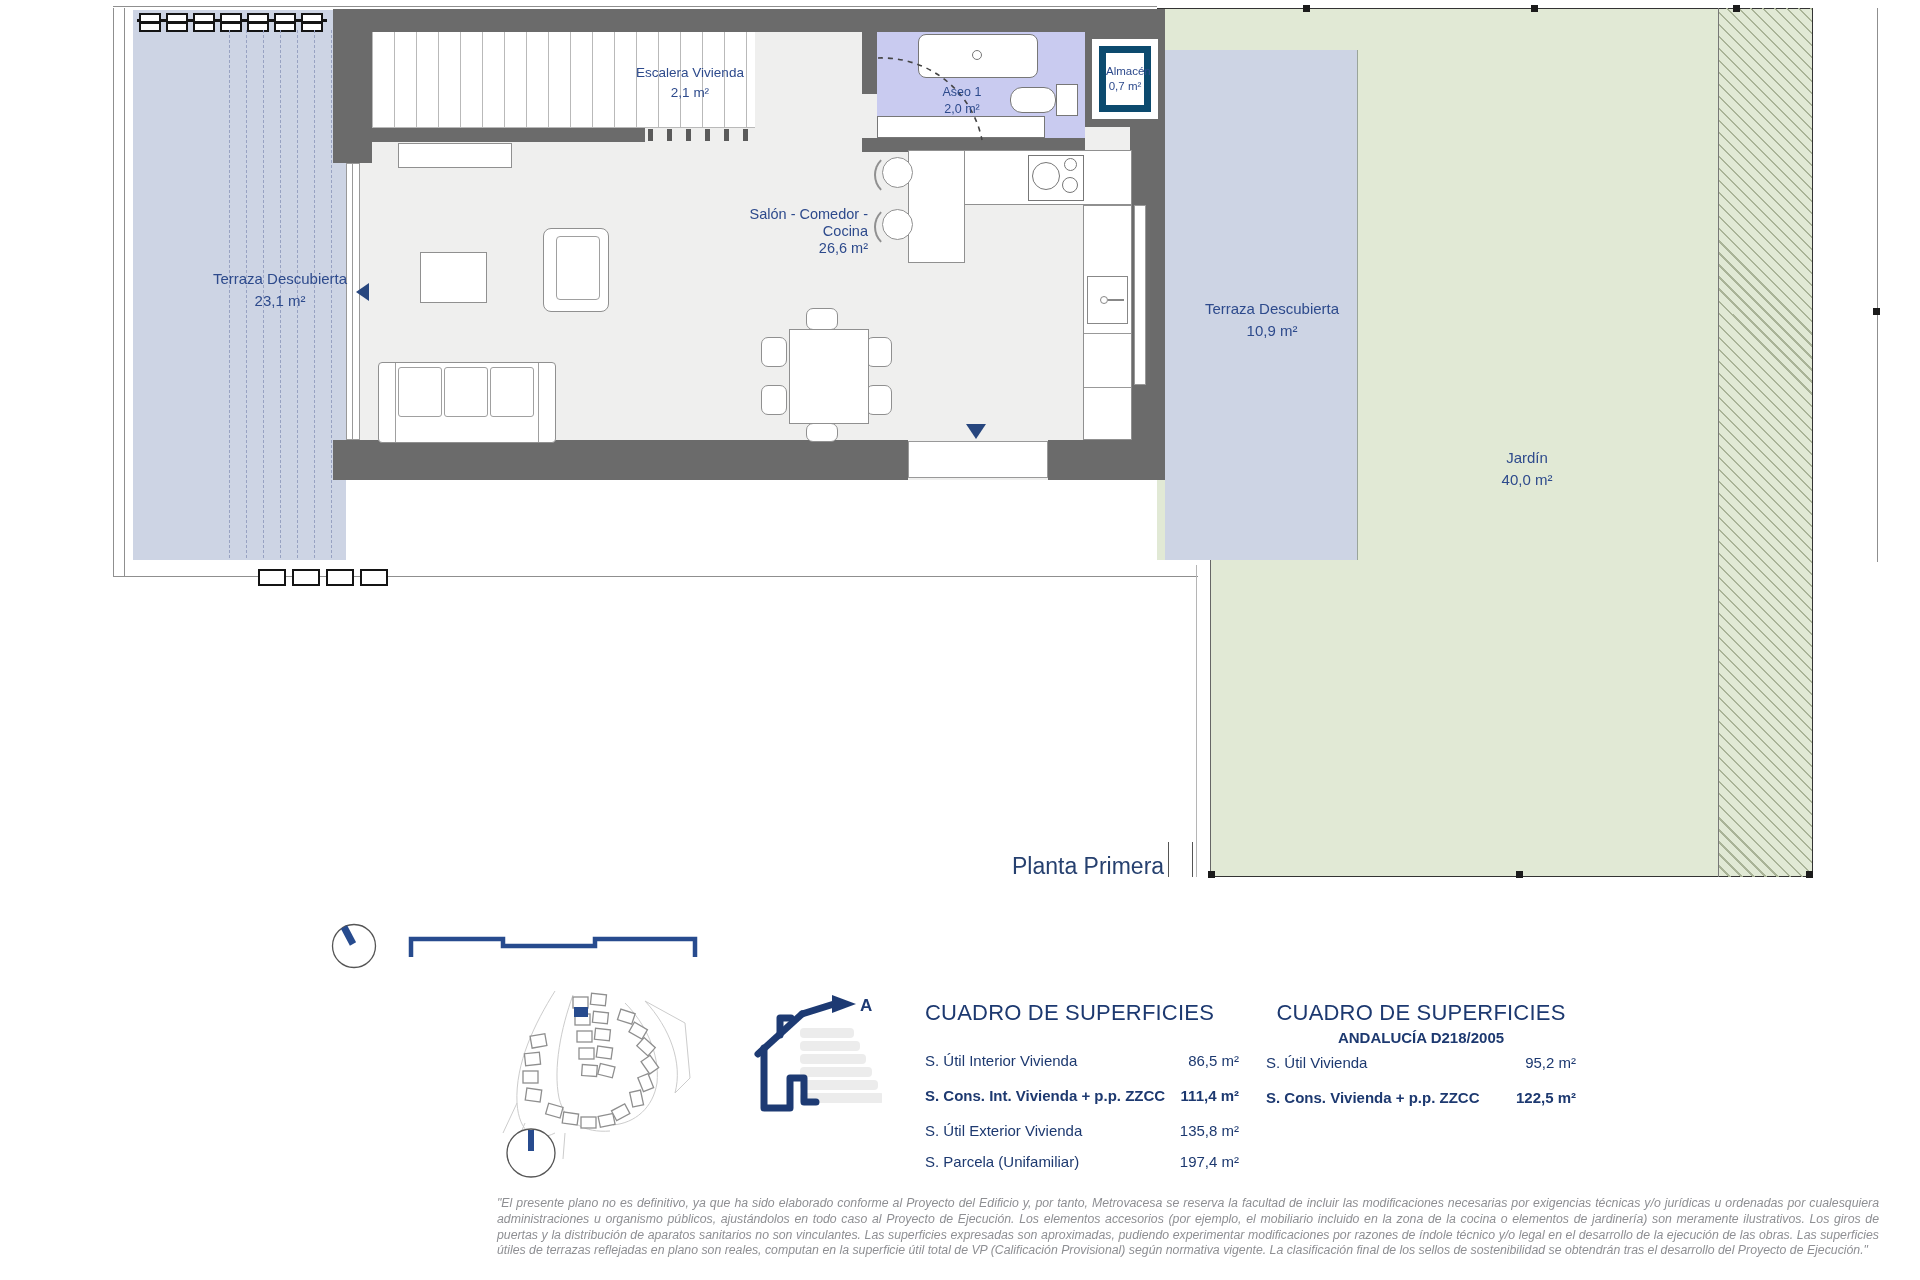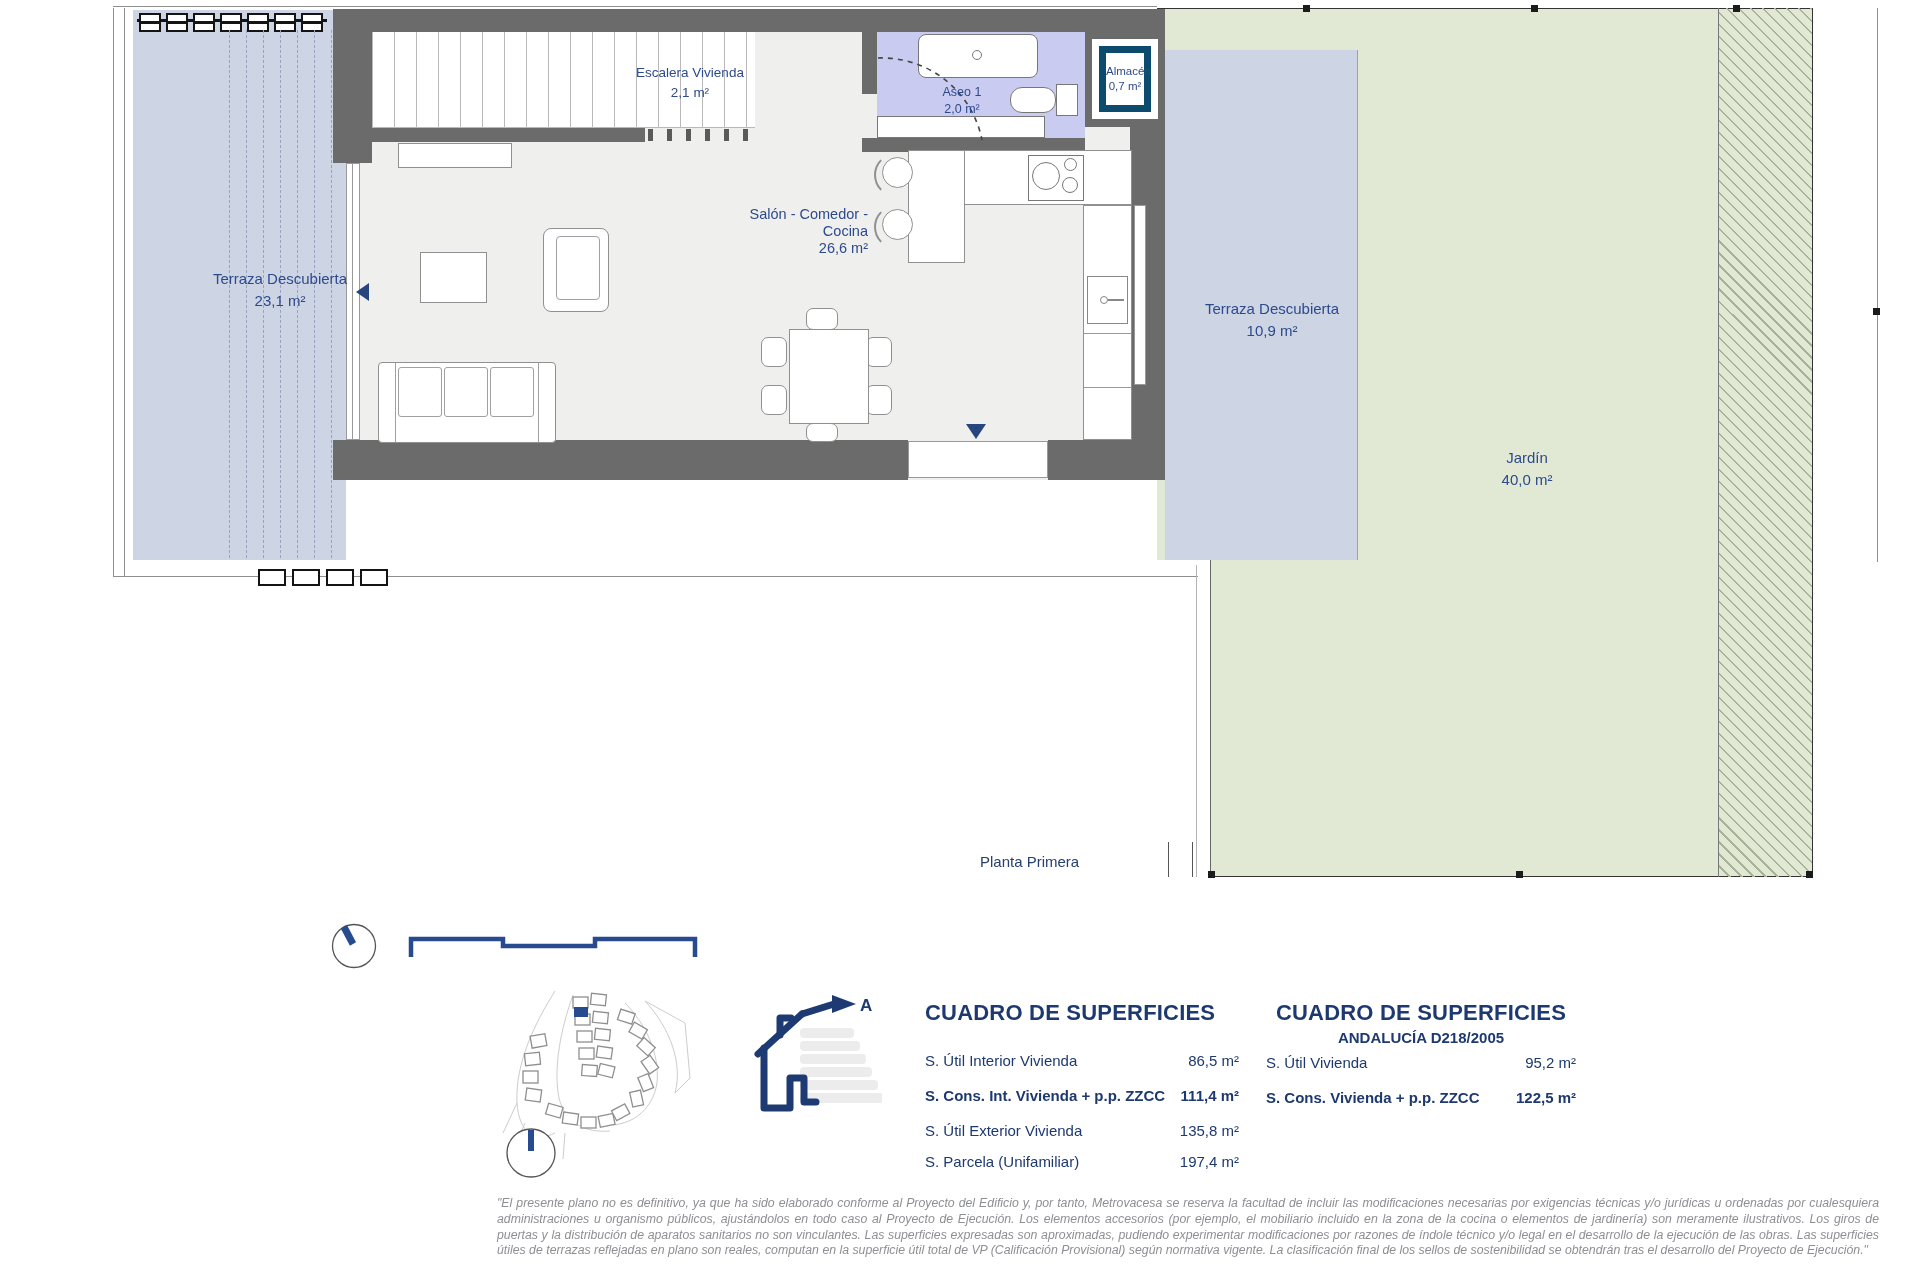--- a/index.html
+++ b/index.html
@@ -9,21 +9,21 @@
   .lbl{position:absolute;color:#2d4a8c;text-align:center;font-size:15px;line-height:22px;}
   .thin{background:#8f8f8f;}
   .sq{position:absolute;width:7px;height:7px;background:#1b1b1b;}
   .furn{position:absolute;background:#fff;border:1.5px solid #909090;box-sizing:border-box;}
   .circle{border-radius:50%;}
   .dashline{position:absolute;width:0;border-left:1px dashed #98a2c2;}
   .clamp{position:absolute;width:18px;height:15px;border:2.5px solid #141414;
     background:linear-gradient(#fff 0 42%,#141414 42% 58%,#fff 58% 100%);}
   .prect{position:absolute;width:24px;height:13px;background:#fff;border:2px solid #141414;}
   .table{position:absolute;color:#1d3970;}
-  .table h2{margin:0;font-size:22px;letter-spacing:.2px;font-weight:700;}
+  .table h2{margin:0;font-size:22px;letter-spacing:.2px;font-weight:400;}
   .table .sub{font-size:15px;font-weight:700;text-align:center;margin-top:3px;}
   .trow{display:flex;justify-content:space-between;font-size:15px;margin-top:18px;line-height:17px;}
   .trow .rl{flex:1;padding-right:10px;}
   .trow .rv{white-space:nowrap;}
   .bold{font-weight:700;}
   .note{font-size:12.5px;line-height:16px;margin-top:9px;}
   .disclaimer{position:absolute;left:497px;top:1196px;width:1382px;font-size:12.3px;line-height:15.8px;
     font-style:italic;color:#8e8f93;text-align:justify;}
   .tri-down{position:absolute;width:0;height:0;border-left:10px solid transparent;
     border-right:10px solid transparent;border-top:15px solid #27467e;}
@@ -180,21 +180,21 @@
   </div>
   <div class="lbl" style="left:1187px;top:298px;width:170px;">
     <div>Terraza Descubierta</div>
     <div>10,9 m²</div>
   </div>
   <div class="lbl" style="left:1447px;top:447px;width:160px;">
     <div>Jardín</div>
     <div>40,0 m²</div>
   </div>
 
-  <div class="abs" style="left:980px;top:853px;font-size:15px;color:#26406f;white-space:nowrap;">Planta Primera</div>
+  <div class="abs" style="left:1012px;top:853px;font-size:23px;color:#26406f;white-space:nowrap;">Planta Primera</div>
 
   <svg class="abs" style="left:330px;top:922px;" width="48" height="48" viewBox="0 0 48 48">
     <circle cx="24" cy="24" r="21.5" fill="#fff" stroke="#555" stroke-width="1.3"></circle>
     <line x1="14" y1="5" x2="23" y2="22" stroke="#274b8e" stroke-width="7"></line>
   </svg>
   <svg class="abs" style="left:408px;top:930px;" width="290" height="32" viewBox="0 0 290 32">
     <path d="M3 27 V9 H95 V16 H187 V9 H287 V27" fill="none" stroke="#274b8e" stroke-width="4.5"></path>
   </svg>
 
   <svg class="abs" style="left:495px;top:983px;" width="205" height="205" viewBox="0 0 205 205">

